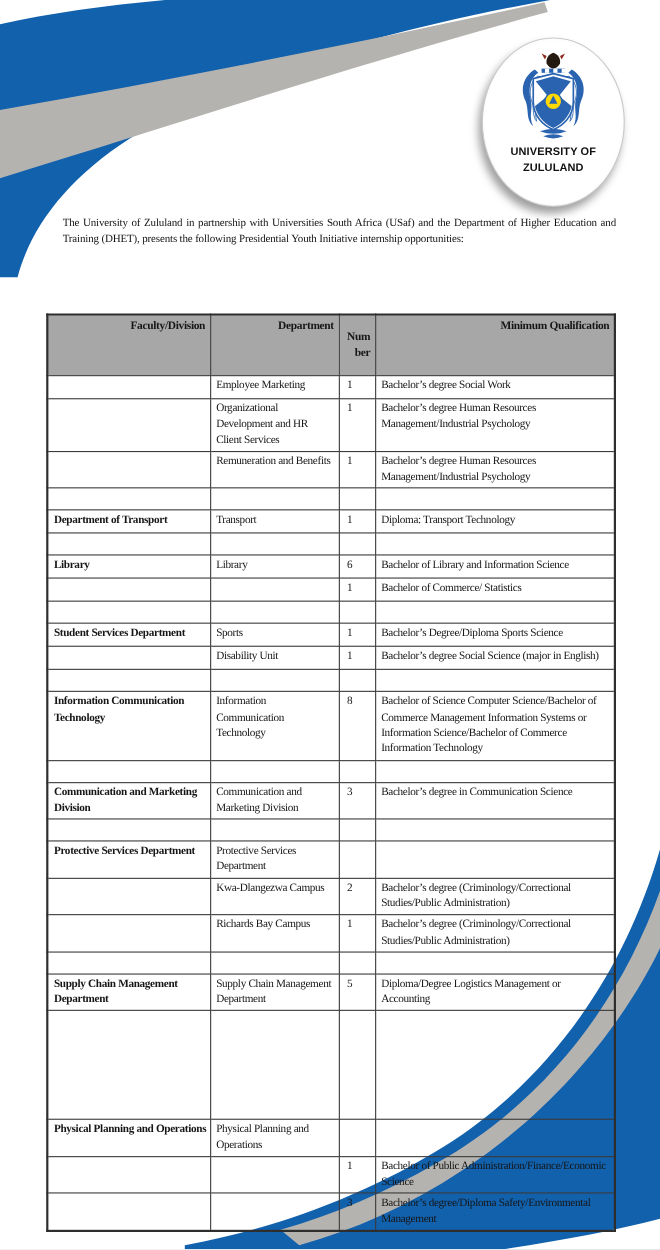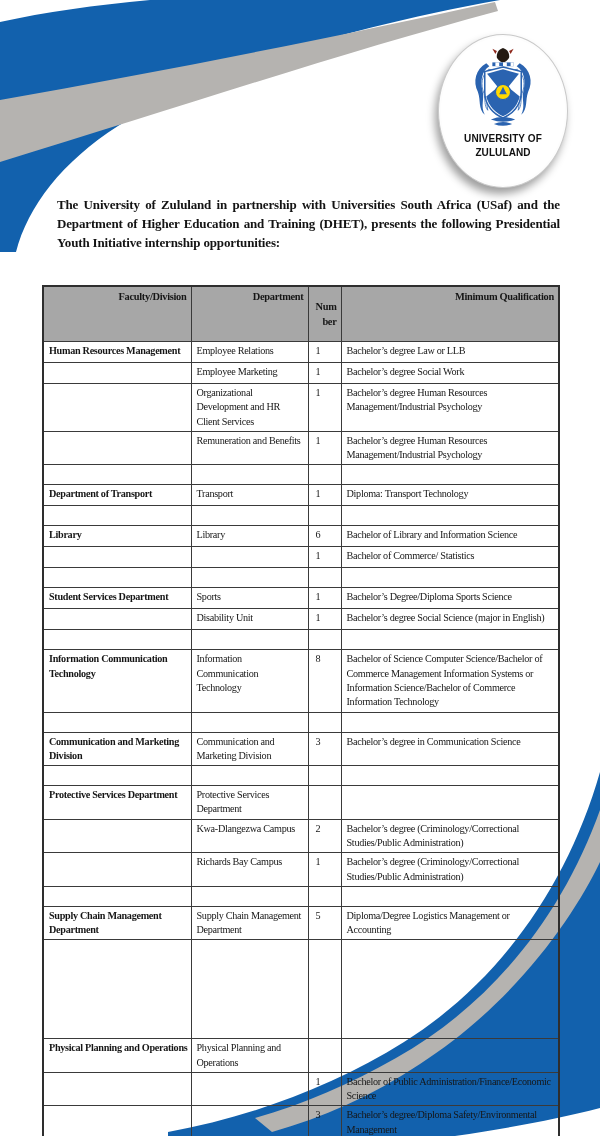--- a/index.html
+++ b/index.html
@@ -27,21 +27,21 @@
   #logo svg{margin-top:11px;}
   .logo-text{
     font-family:"Liberation Sans", sans-serif;font-weight:bold;color:#111;
     font-size:10px;line-height:1.25;margin-top:1px;letter-spacing:0.1px;
     white-space:pre-line;
   }
 
   
   #intro{
     position:absolute;left:57px;top:196px;width:503px;z-index:2;
-    font-weight:bold;font-size:13px;line-height:1.46;color:#141414;
+    font-weight:normal;font-size:10px;line-height:1.46;color:#141414;
     text-align:justify;letter-spacing:-0.15px;
   }
 
   
   #table-wrap{position:absolute;left:42px;top:285px;z-index:2;}
   table{
     border-collapse:collapse;table-layout:fixed;width:516px;
     border:2px solid #2e2e2e;background:transparent;
     font-size:10.2px;line-height:1.4;color:#161616;letter-spacing:-0.3px;
   }
@@ -123,26 +123,20 @@
         <tr>
           <th>Faculty/Division</th>
           <th>Department</th>
           <th class="col3h">Num
 ber</th>
           <th>Minimum Qualification</th>
         </tr>
       </thead>
       <tbody>
           <tr class="data">
-            <td class="col1">Human Resources Management</td>
-            <td class="col2">Employee Relations</td>
-            <td class="col3">1</td>
-            <td class="col4">Bachelor’s degree Law or LLB</td>
-          </tr>
-          <tr class="data">
             <td class="col1"></td>
             <td class="col2">Employee Marketing</td>
             <td class="col3">1</td>
             <td class="col4">Bachelor’s degree Social Work</td>
           </tr>
           <tr class="data">
             <td class="col1"></td>
             <td class="col2">Organizational Development and HR Client Services</td>
             <td class="col3">1</td>
             <td class="col4">Bachelor’s degree Human Resources Management/Industrial Psychology</td>

